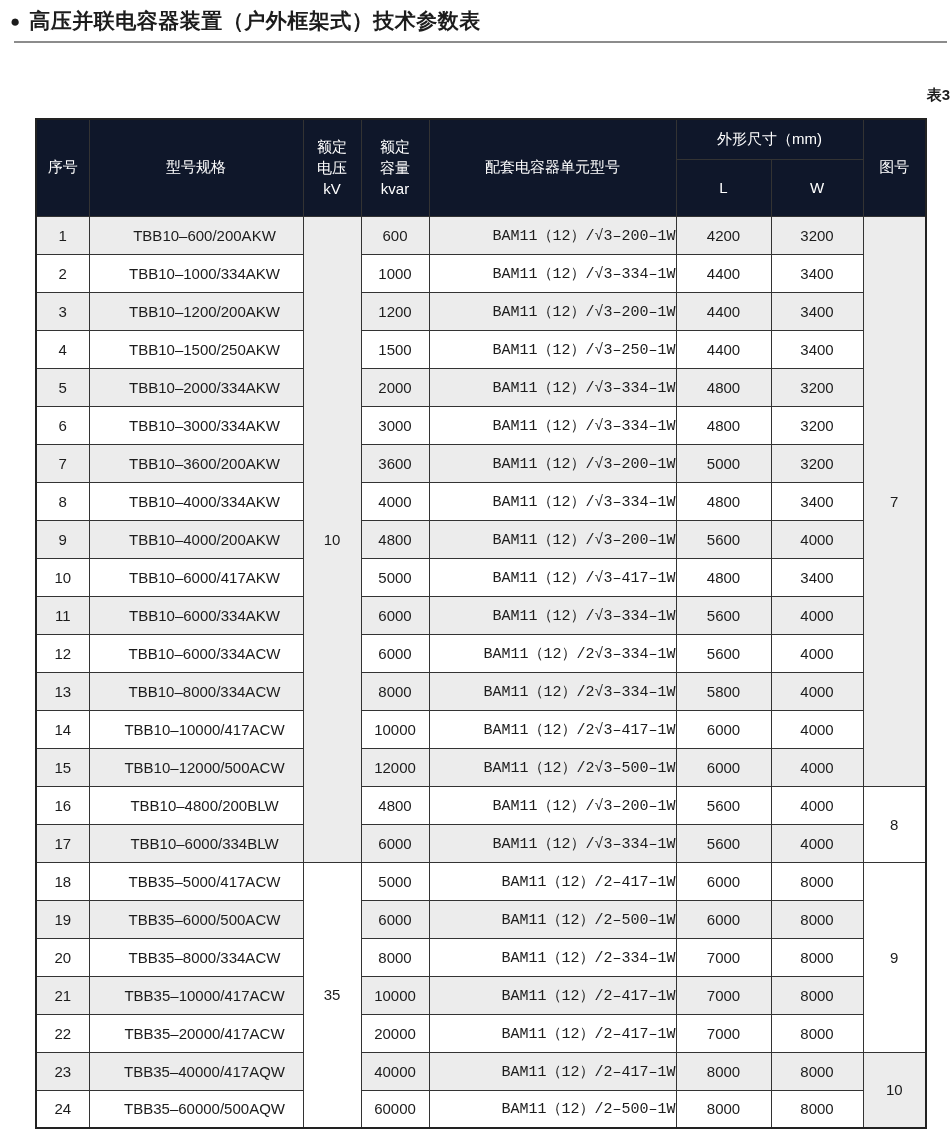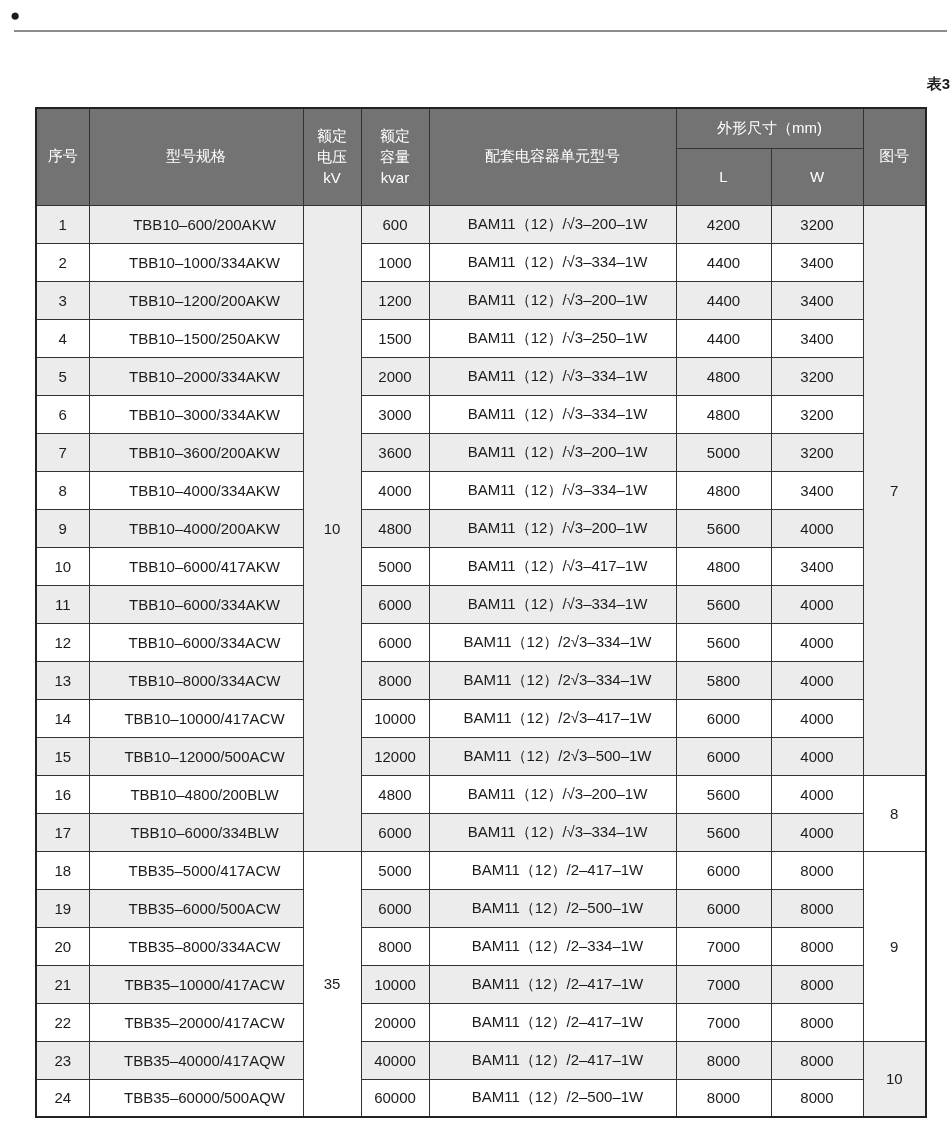--- a/index.html
+++ b/index.html
@@ -27,41 +27,42 @@
     border: 2px solid #222;
   }
   th, td {
     border: 1.5px solid #333;
     text-align: center;
     font-size: 15px;
     padding: 0;
     overflow: hidden;
   }
   thead th {
-    background: #737373;
+    background: #0f172a;
     color: #ffffff;
     font-weight: normal;
   }
   thead tr.h1 { height: 40px; }
   thead tr.h2 { height: 57px; }
   tbody tr { height: 38px; }
   .pre { white-space: pre-line; line-height: 1.4; }
   td.left { text-align: center; padding-left: 17px; }
-  td.unit { text-align: center; padding-left: 10px; }
+  td.unit { text-align: right; padding-left: 10px; font-family: Liberation Mono, monospace; }
   tbody tr.alt td { background: #ececec; }
   tbody td.merged { background: #ffffff; }
 </style>
 </head>
 <body>
 
 <div class="page">
 
   <div class="doc-header">
     <div class="title-row">
       <span class="bullet">●</span>
+      <h1 class="doc-title">高压并联电容器装置（户外框架式）技术参数表</h1>
     </div>
     <div class="title-rule"></div>
   </div>
 
   <div class="table-label">表3</div>
 
   <table class="spec">
     <colgroup>
       <col style="width:53px">
         <col style="width:214px">

